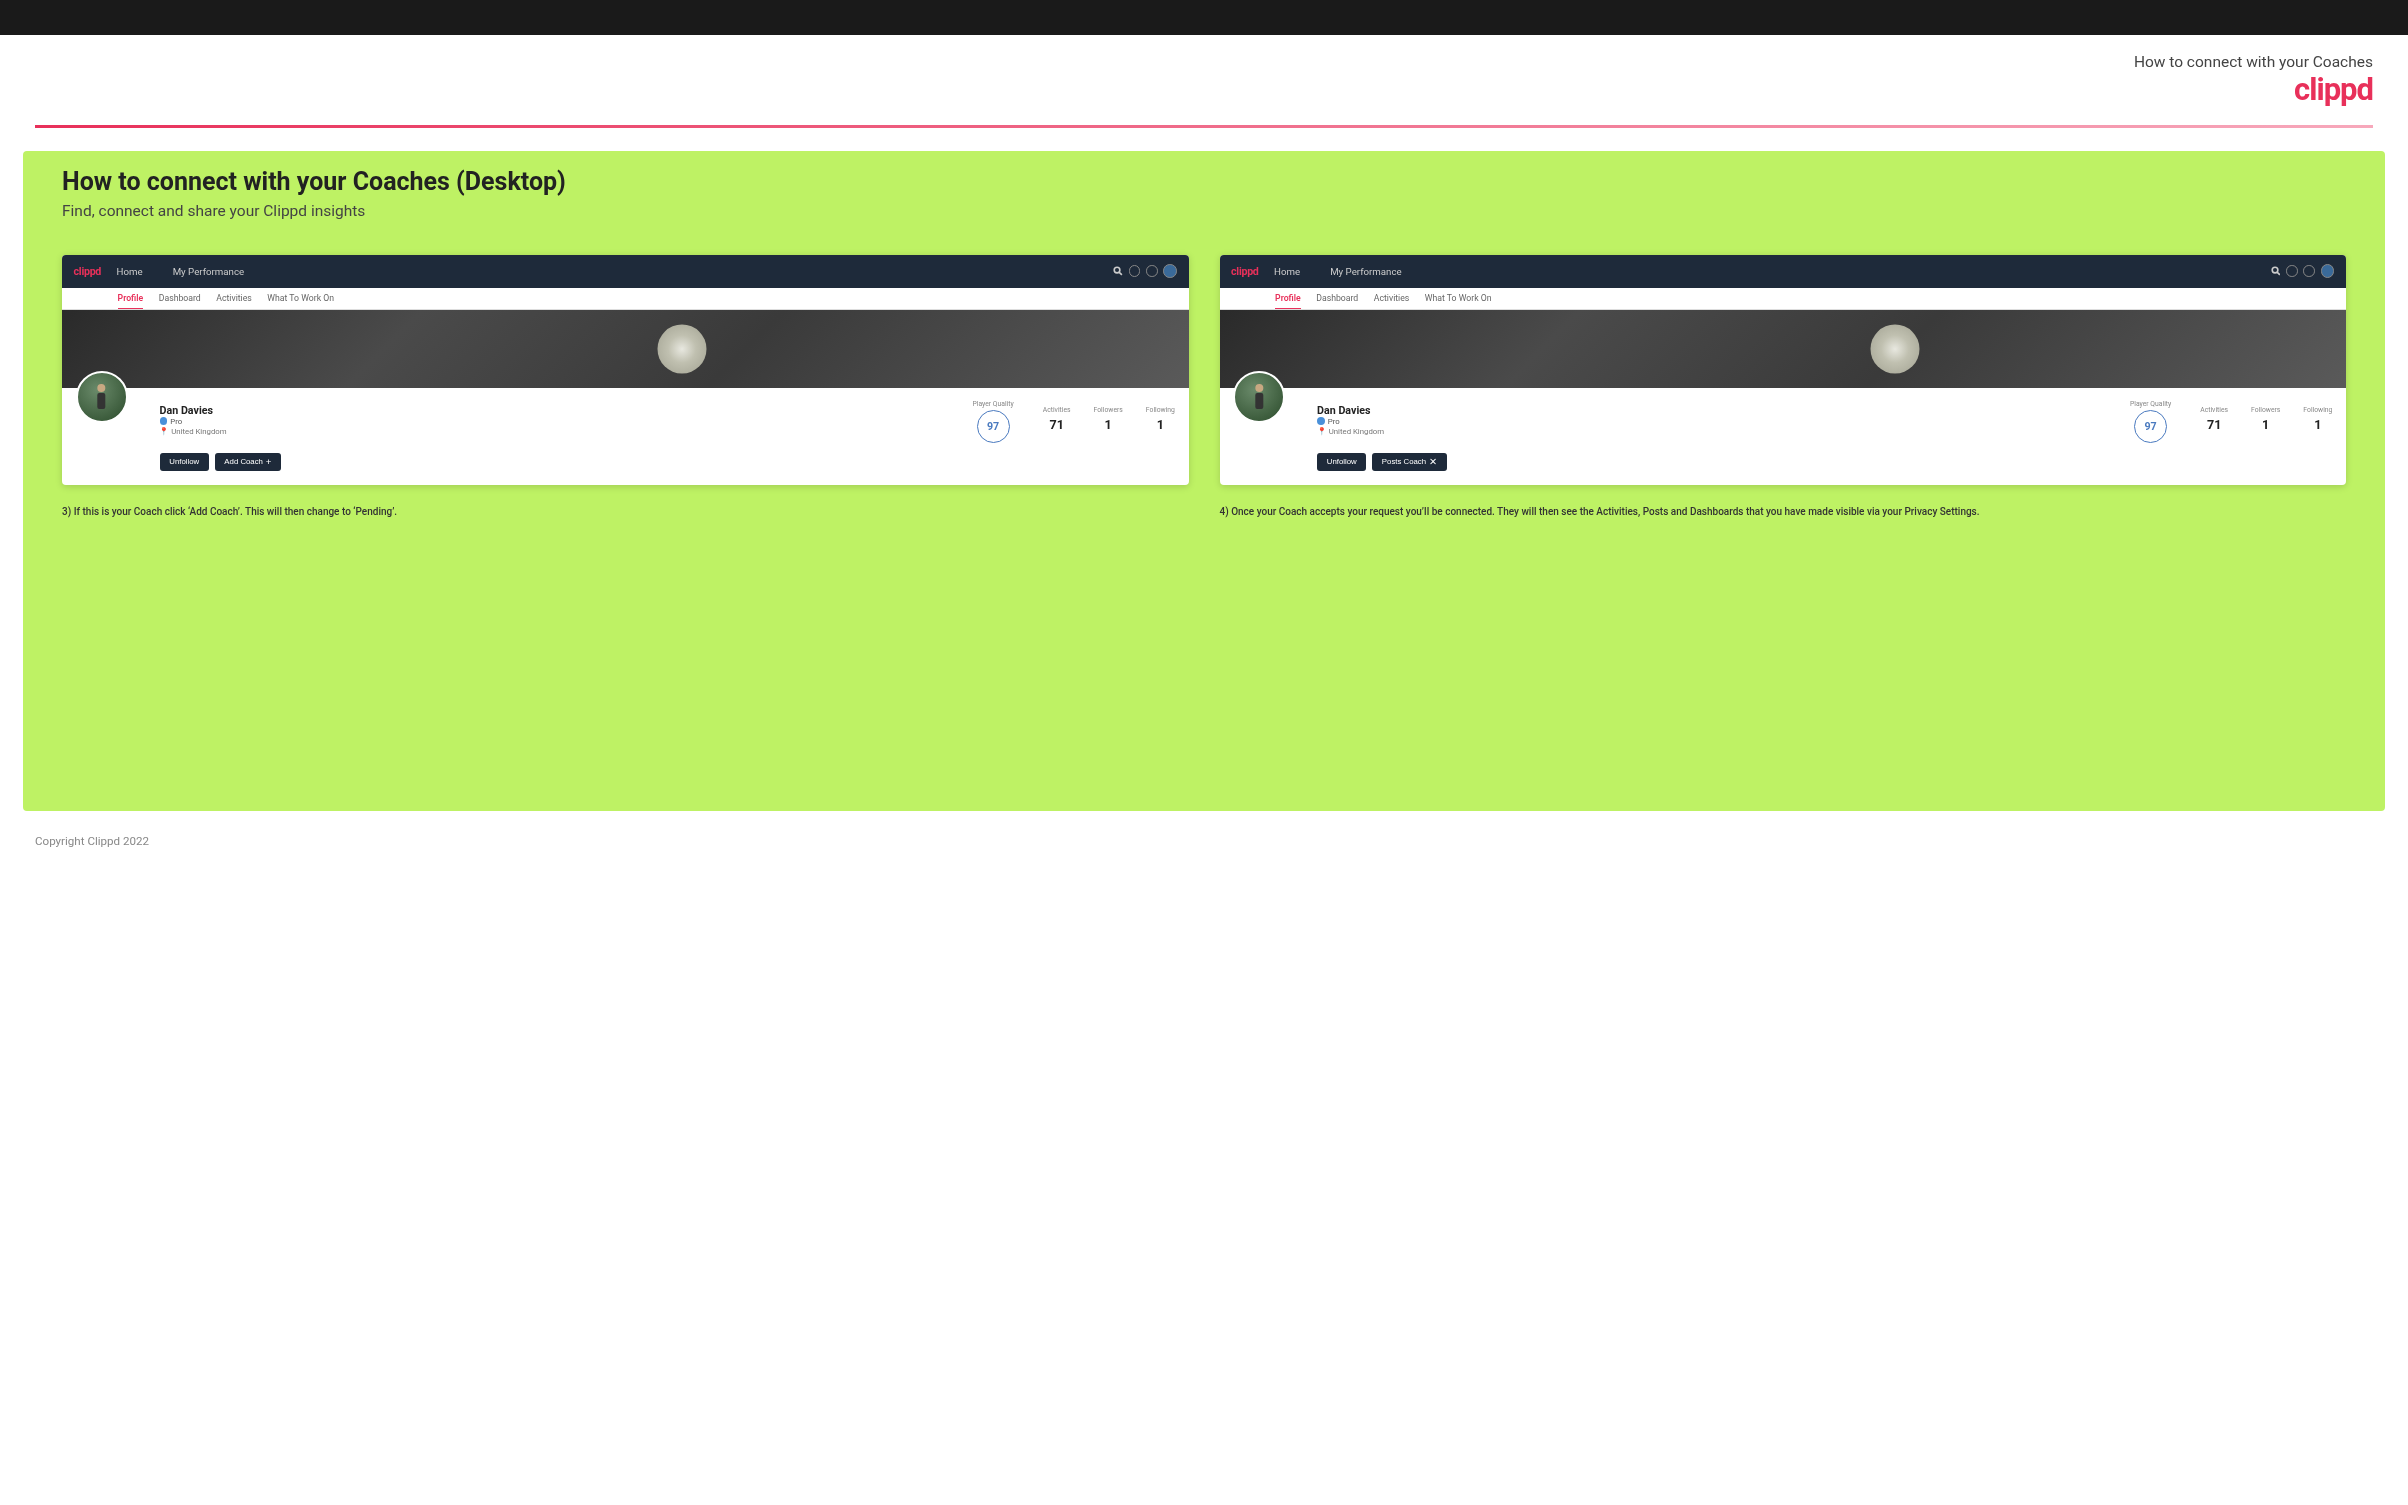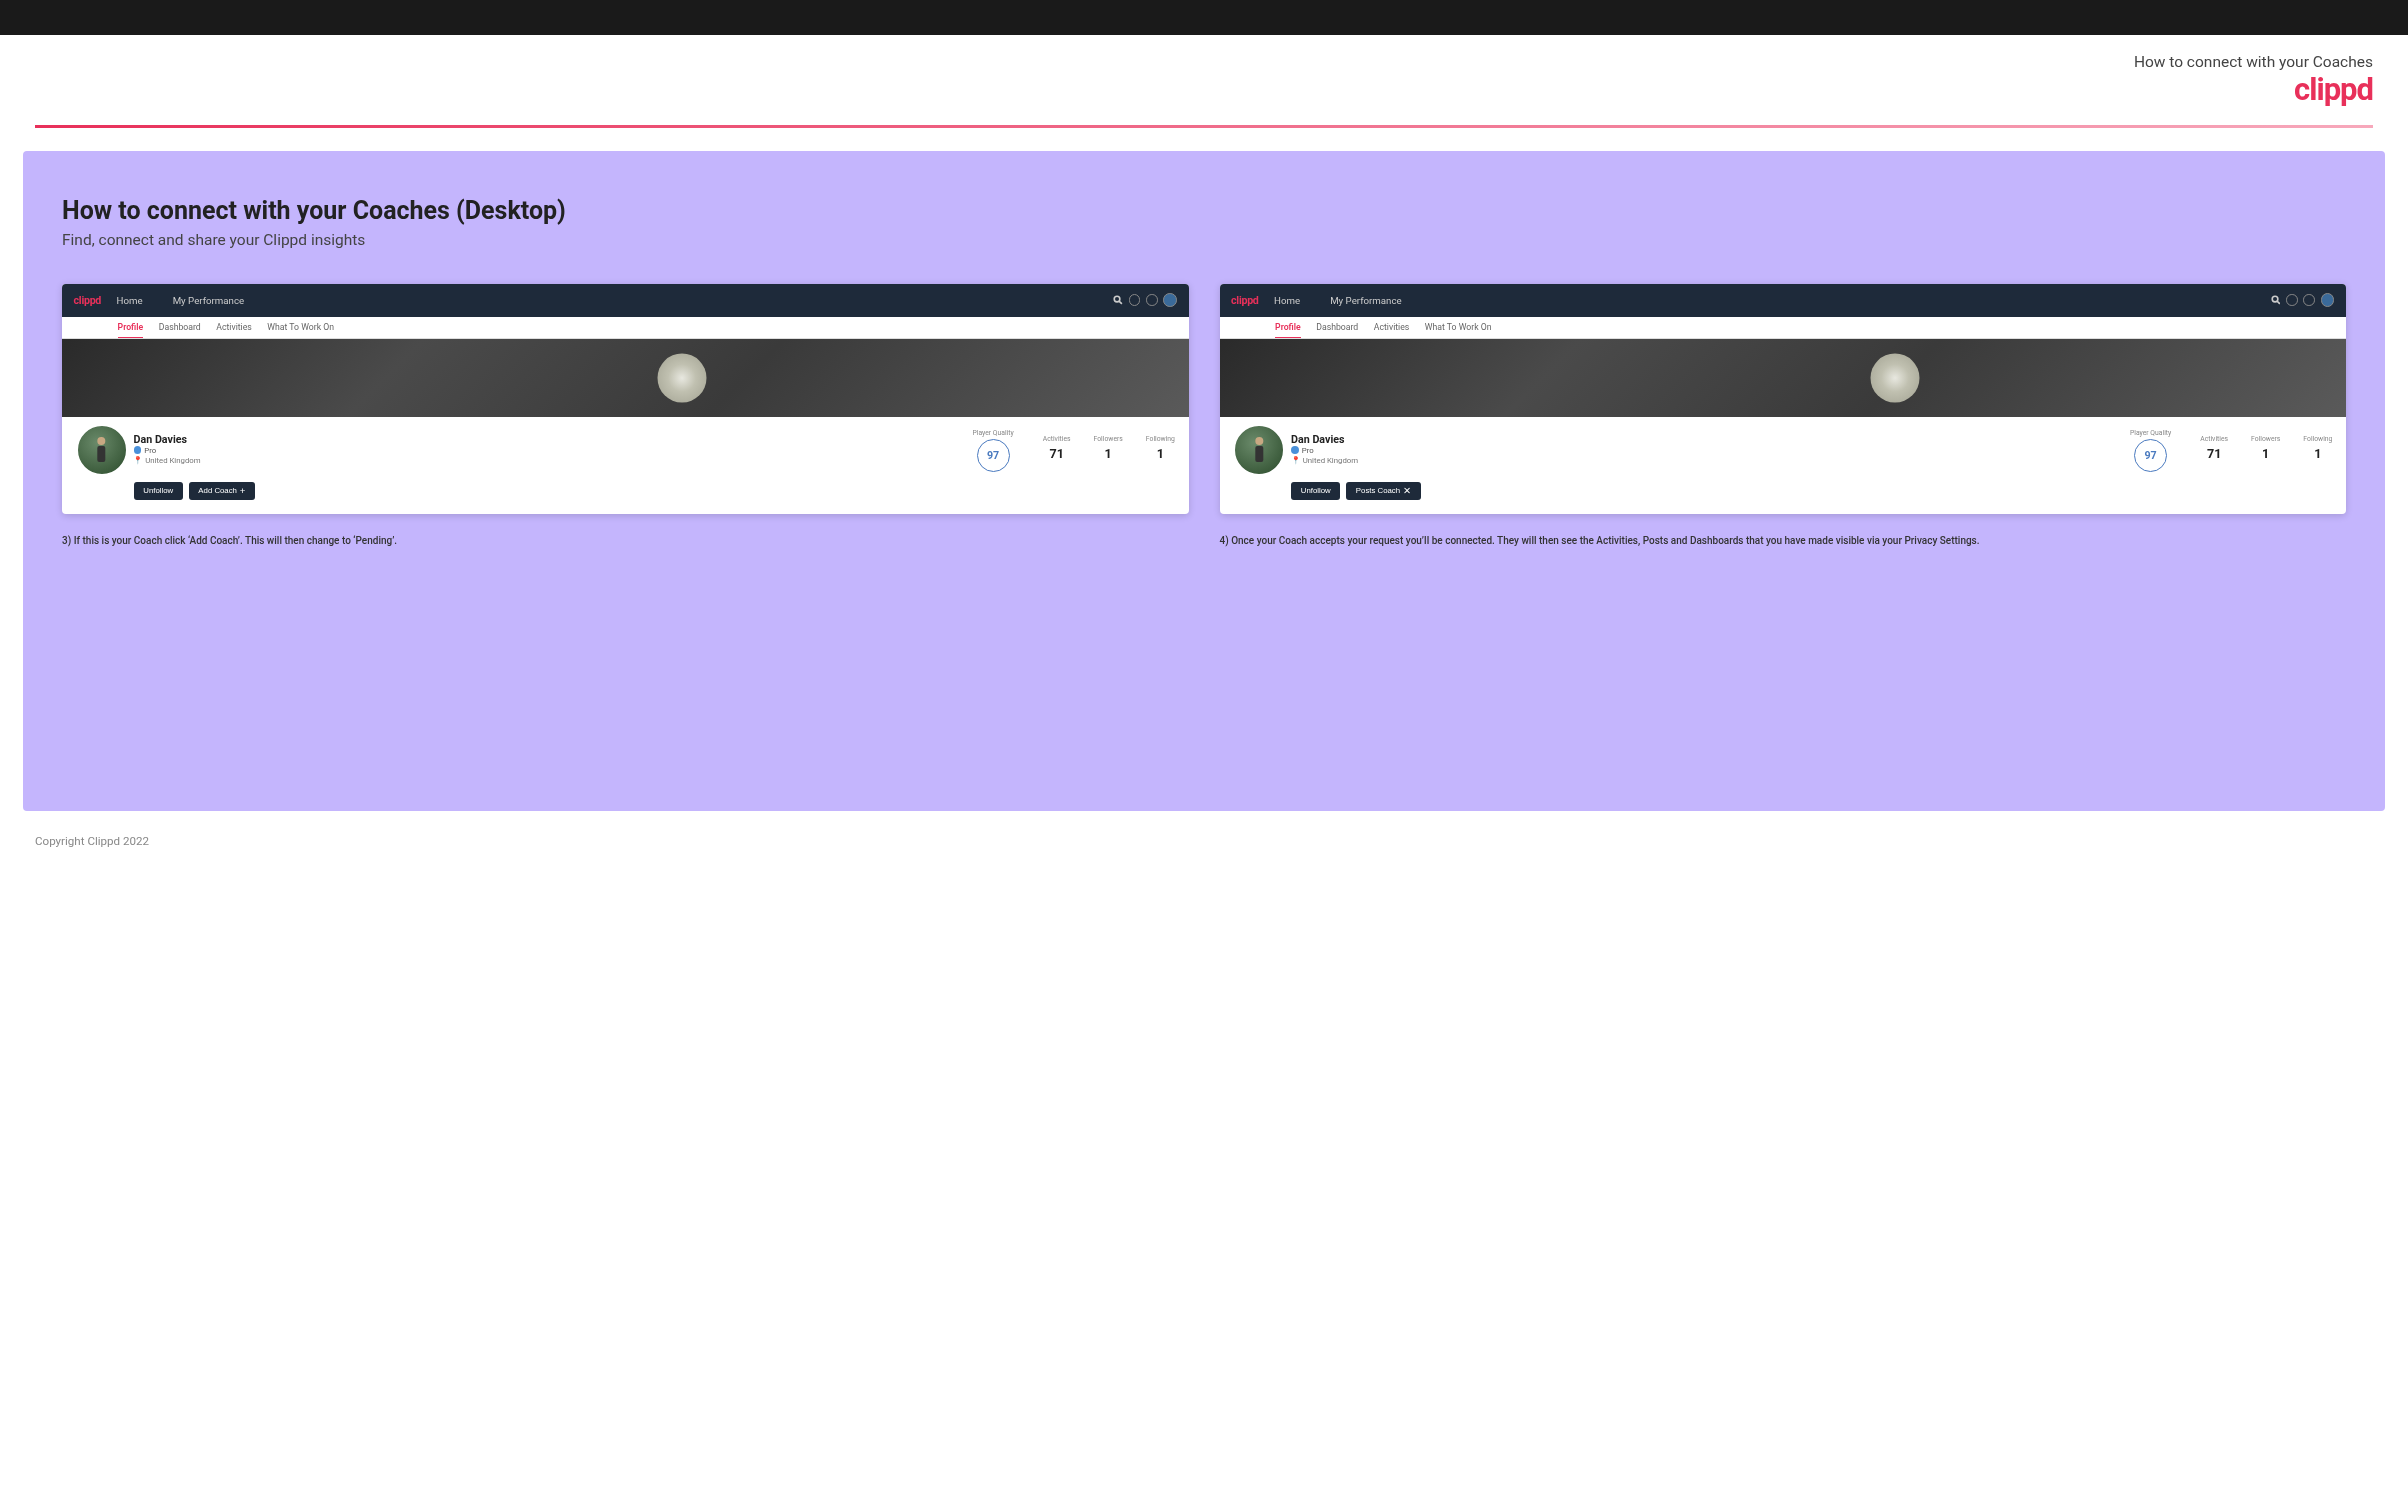--- a/index.html
+++ b/index.html
@@ -39,23 +39,23 @@
 
     
     .header-divider {
       height: 2.9px;
       background: linear-gradient(to right, #e8305a, #f7a8bb);
       margin: 0 35px;
     }
 
     
     .main-content {
-      background: #c4b5fd;
+      background: #bef264;
       margin: 23px 23px 0 23px;
-      padding: 45px 39px 39px 39px;
+      padding: 16px 39px 39px 39px;
       border-radius: 3.9px;
       min-height: 660px;
     }
 
     .main-title {
       font-size: 25px;
       font-weight: 700;
       color: #222;
       margin-bottom: 5.8px;
     }
@@ -147,23 +147,23 @@
       border-radius: 50%;
       background: radial-gradient(circle, #e8e8e0 0%, #c0c0b0 40%, #a0a090 100%);
     }
     .mock-hero-small::before {
       left: 60%;
     }
 
     
     .mock-profile {
       display: flex;
-      align-items: center;
+      align-items: flex-start;
       padding: 9.7px 13.6px 13.6px 13.6px;
-      gap: 6px;
+      gap: 32px;
       border-radius: 13px;
     }
     .mock-avatar-wrap {
       position: relative;
       margin-top: -27px;
       flex-shrink: 0;
     }
     .mock-avatar {
       width: 52px;
       height: 52px;

